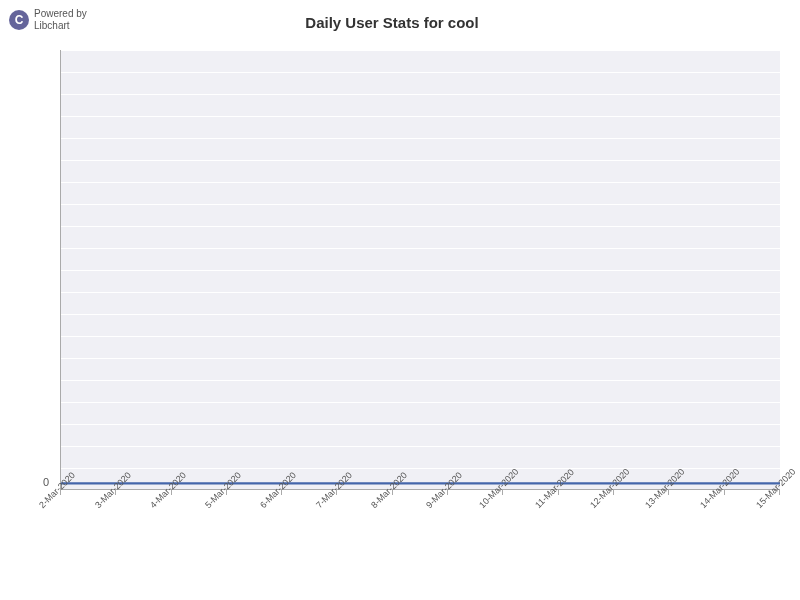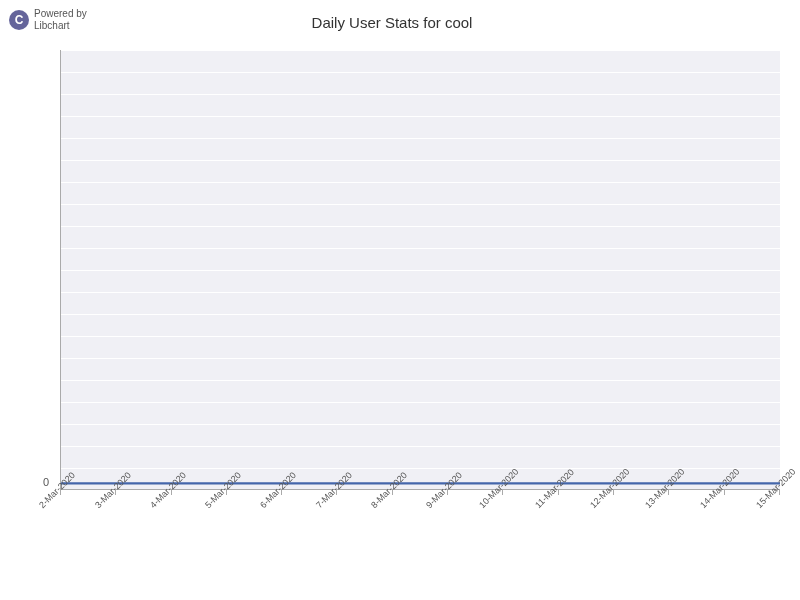--- a/index.html
+++ b/index.html
@@ -33,21 +33,21 @@
       color: #555;
       line-height: 1.2;
     }
     .chart-title {
       position: absolute;
       top: 14px;
       left: 0;
       right: 16px;
       text-align: center;
       font-size: 15px;
-      font-weight: normal;
+      font-weight: bold;
       color: #333;
     }
     .chart-area {
       position: absolute;
       top: 50px;
       left: 60px;
       right: 20px;
       bottom: 110px;
       background: #f0f0f5;
     }

